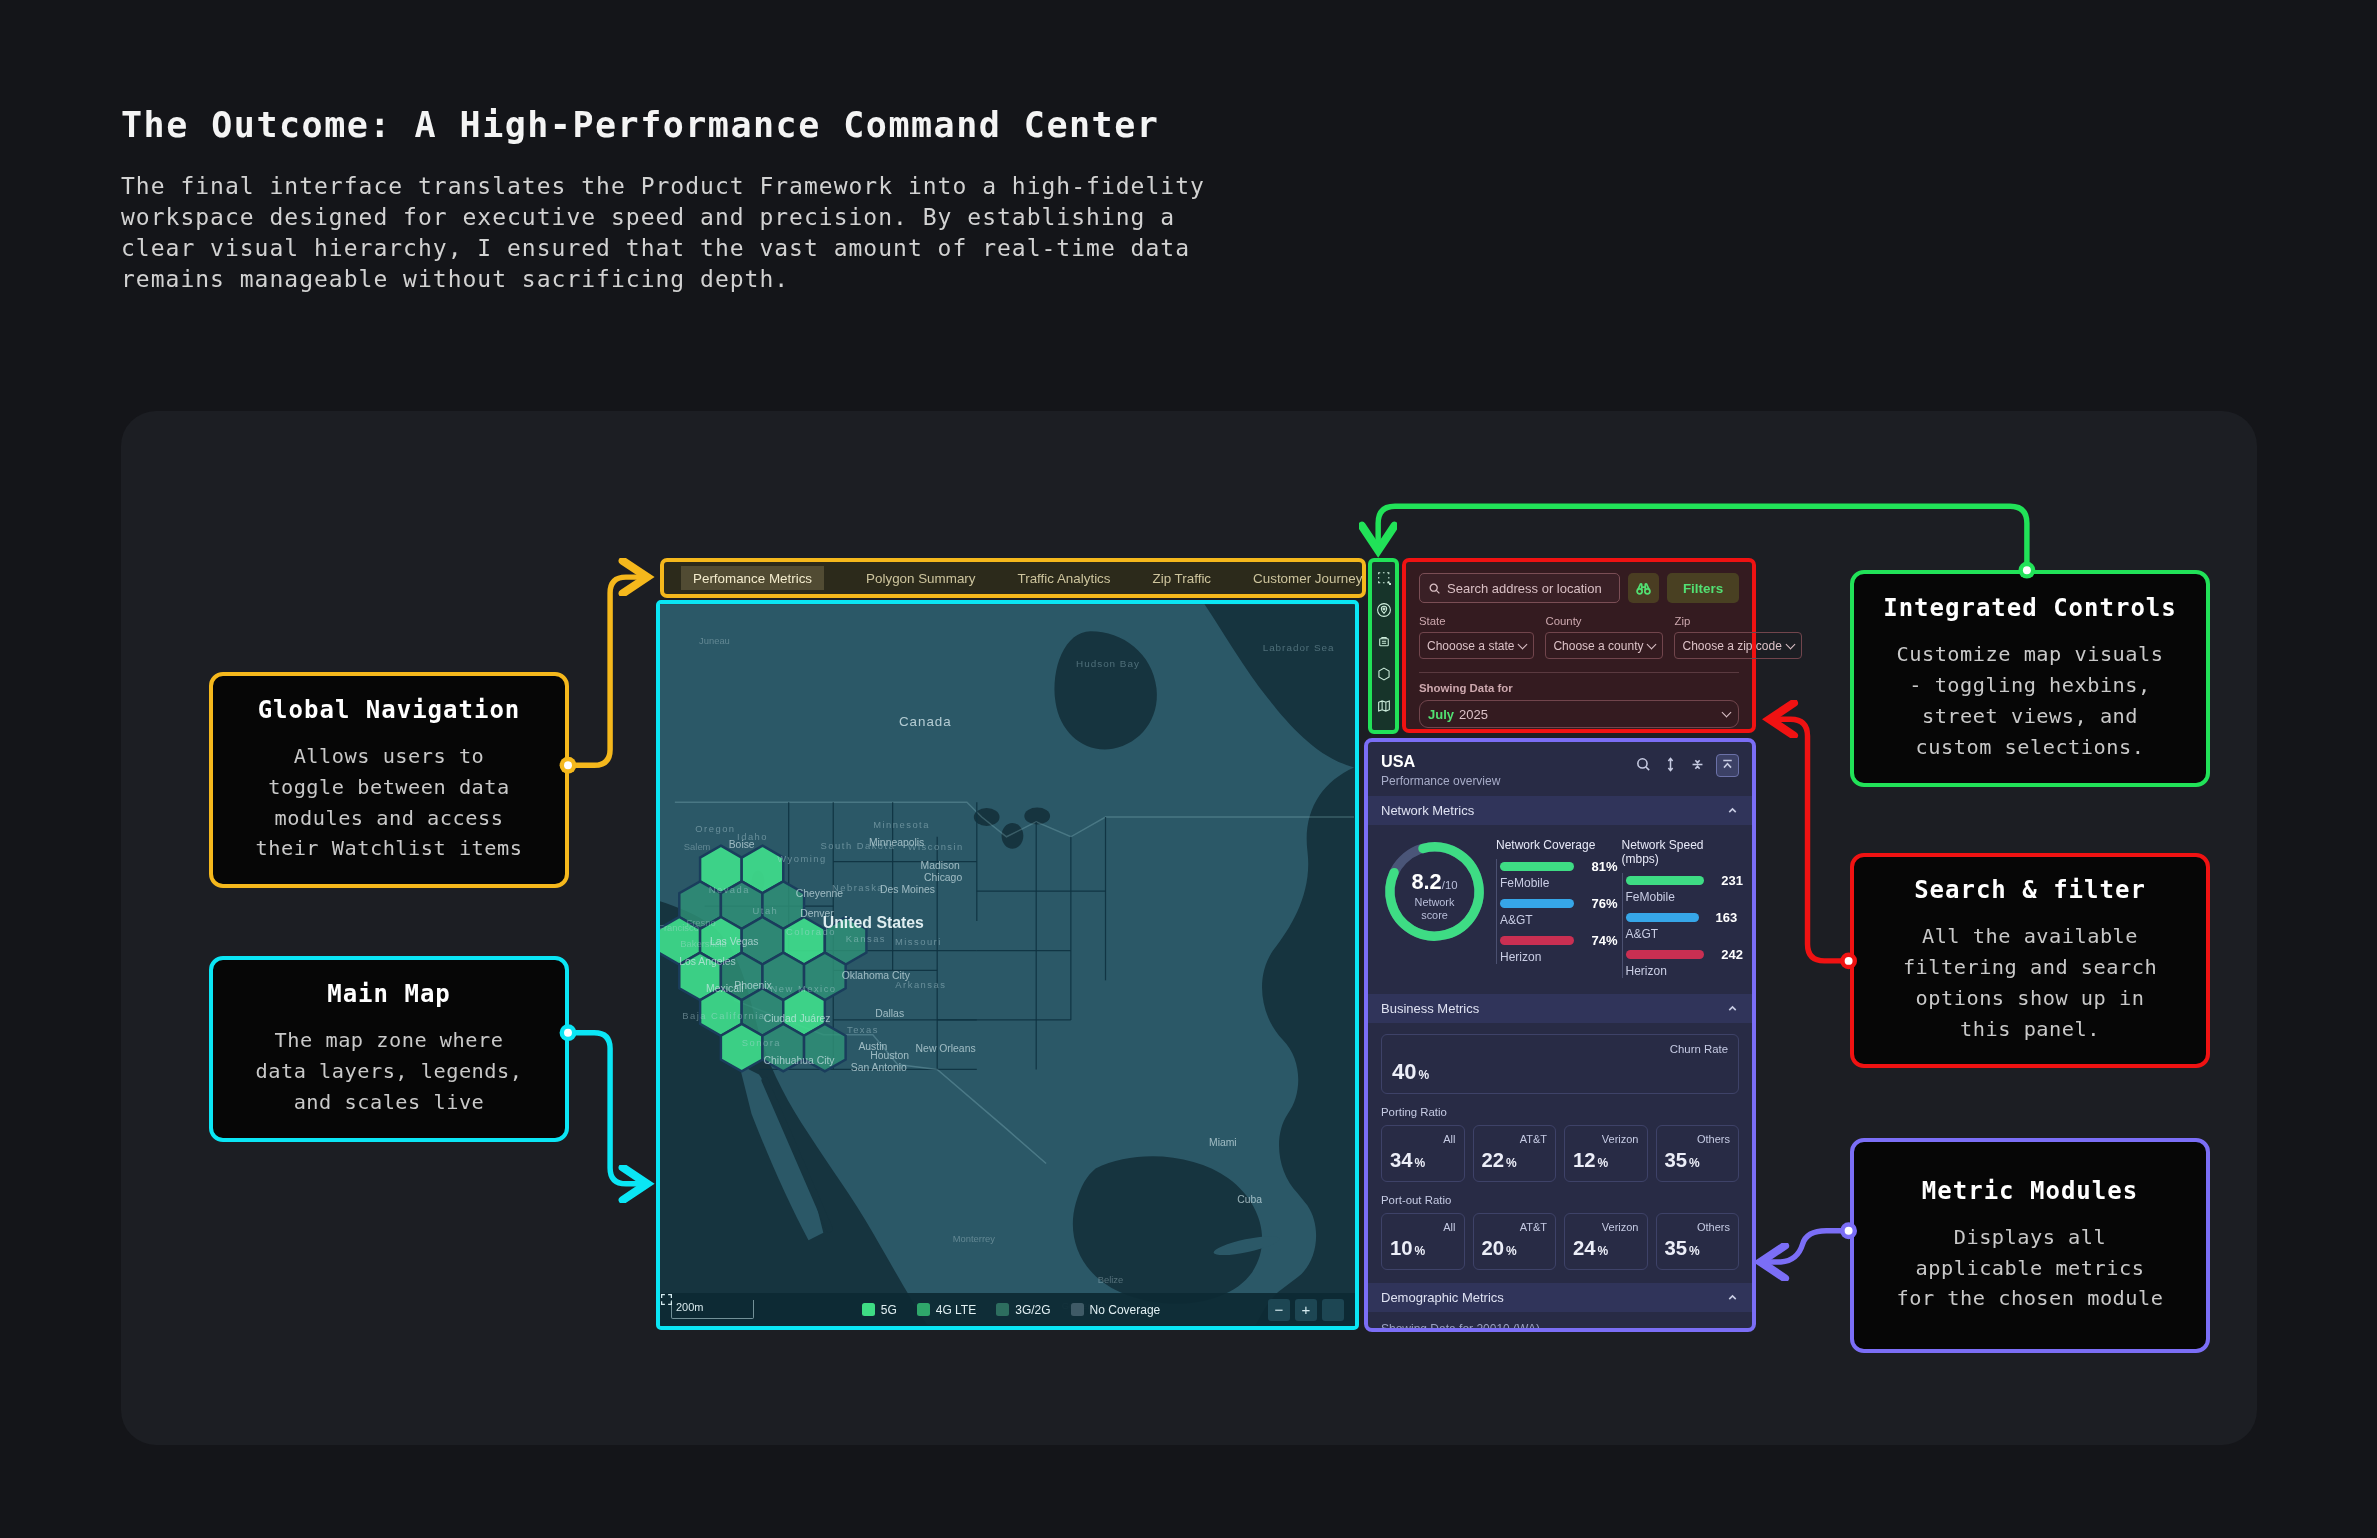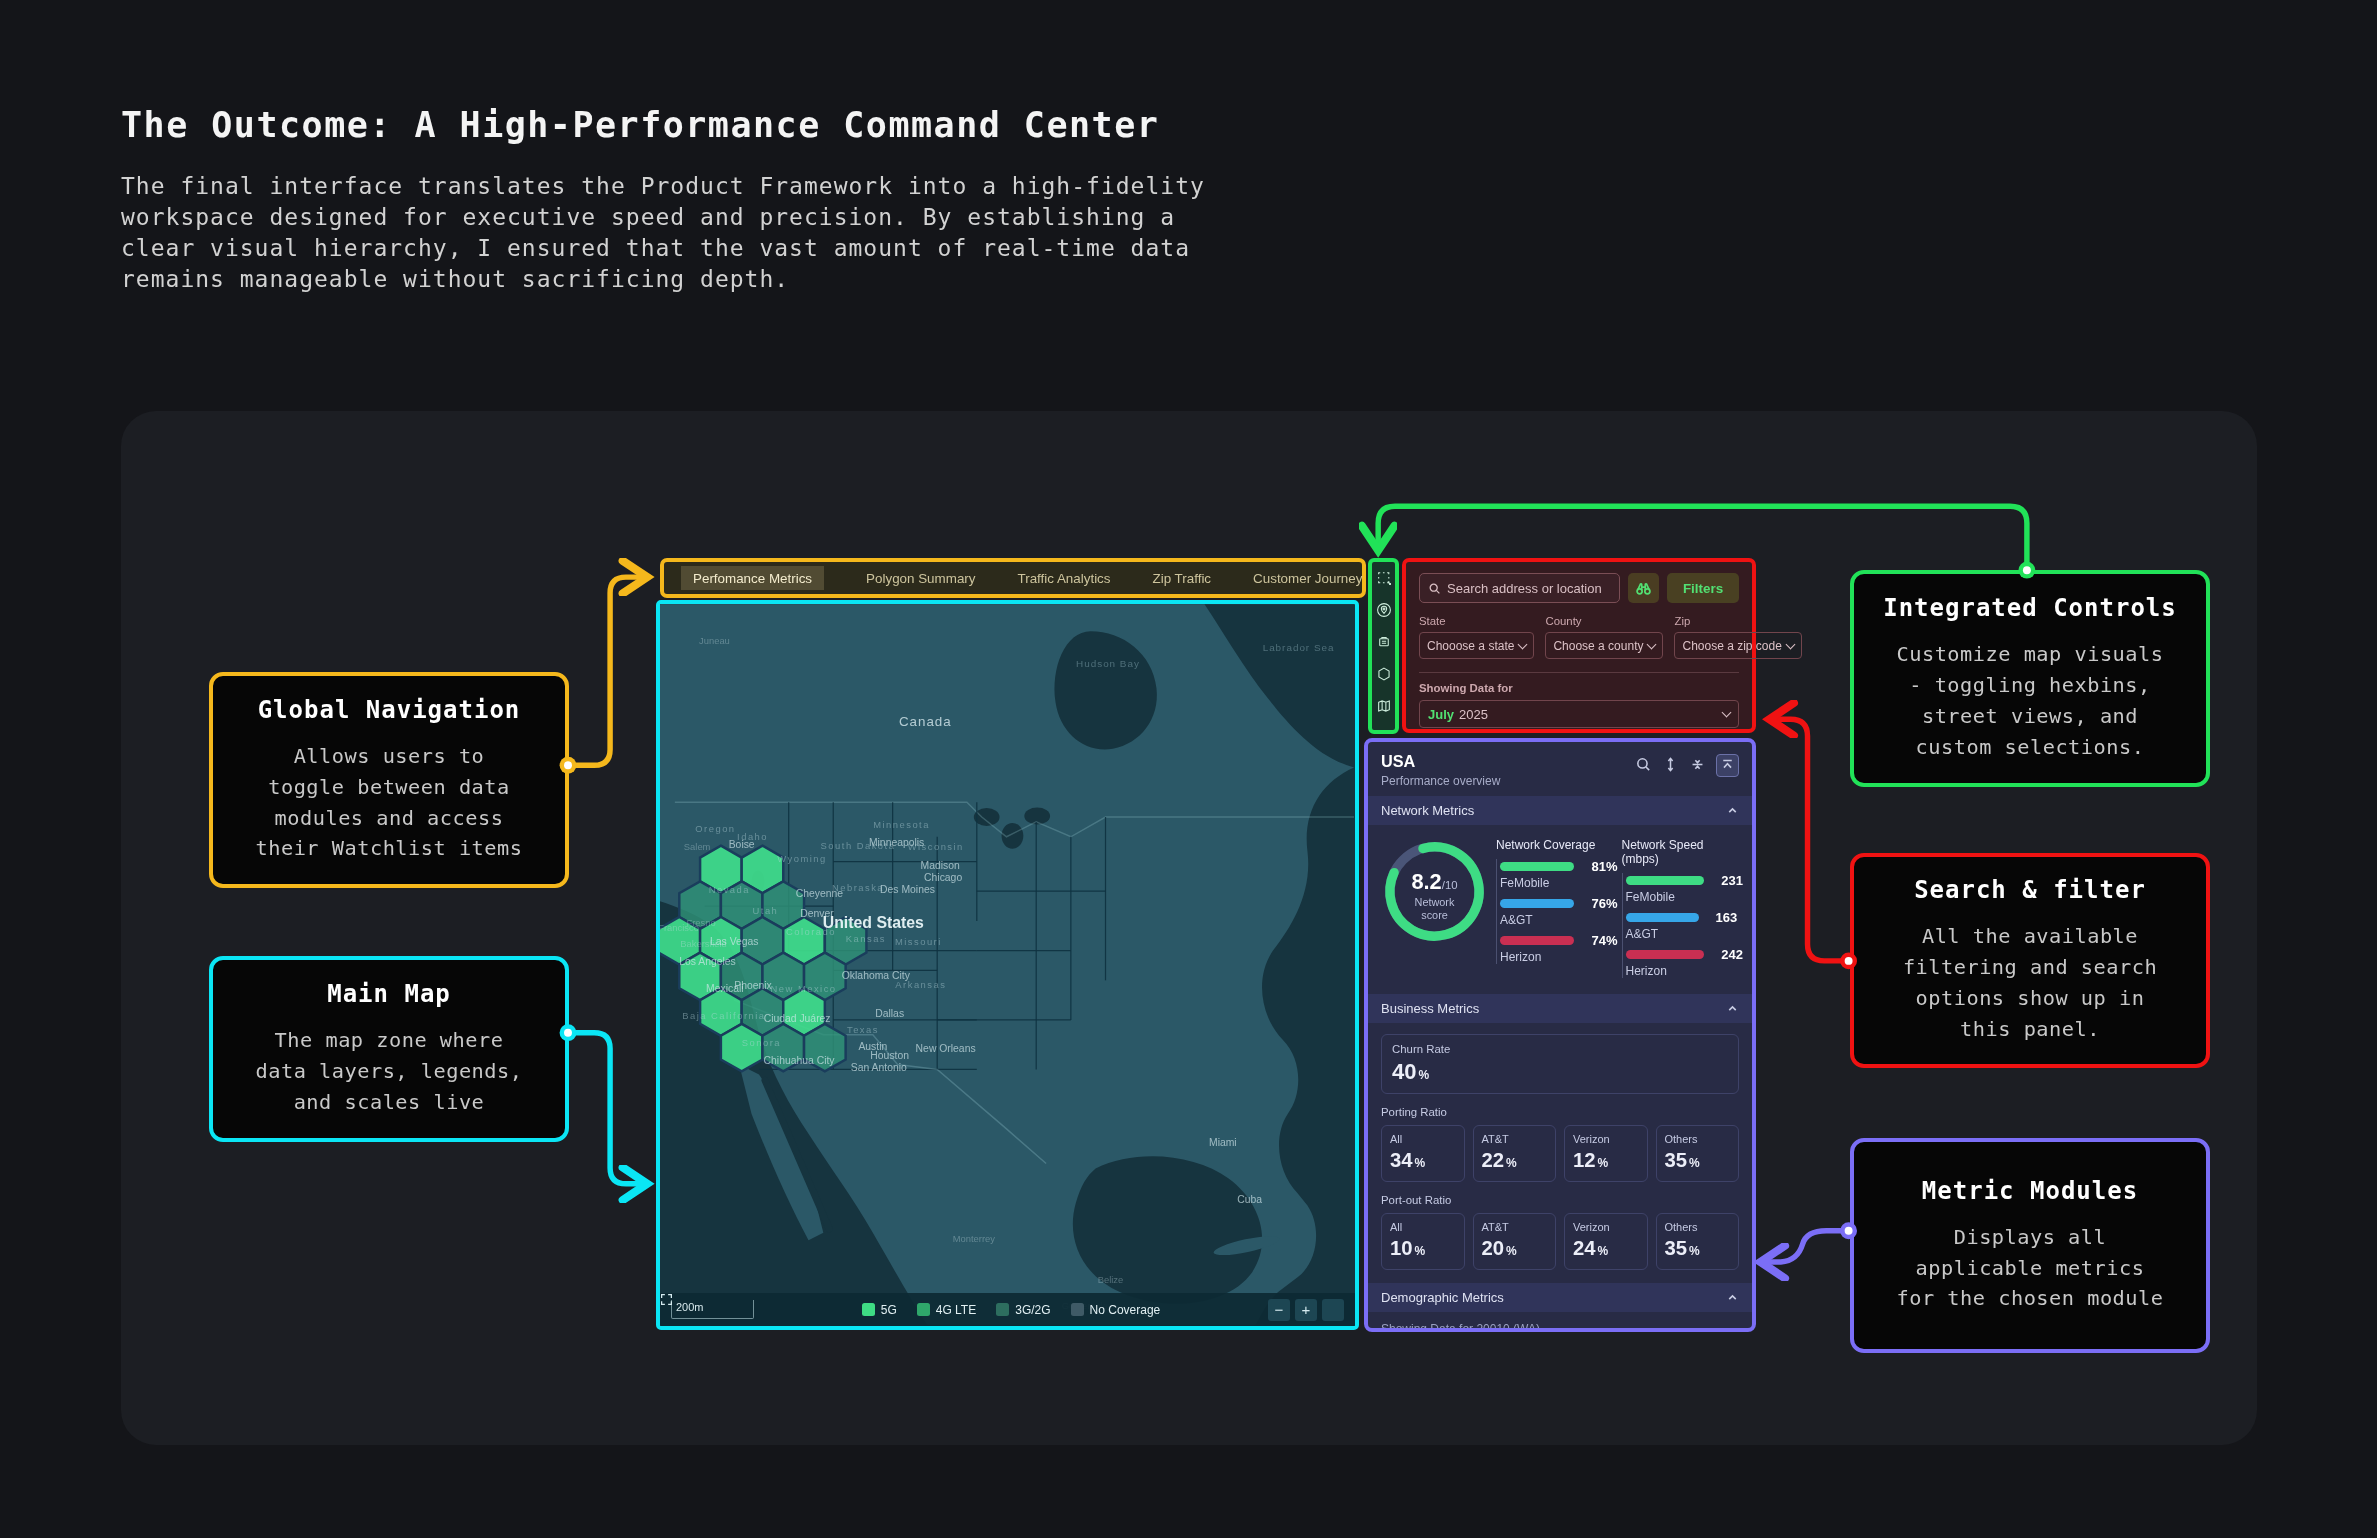--- a/index.html
+++ b/index.html
@@ -75,21 +75,21 @@
   #srow2{display:flex;gap:11px;margin-top:12px;}
   .fcol{flex:1;}
   .flabel{font-size:11.4px;color:#cda8ae;margin-bottom:5px;}
   .fselect{height:27px;border:1px solid #71454c;border-radius:4px;display:flex;align-items:center;
     justify-content:space-between;padding:0 7px;box-sizing:border-box;}
   .fselect span{font-size:12px;color:#dcc2c7;white-space:nowrap;}
   .caret{width:6px;height:6px;border-right:1.5px solid #dcc2c7;border-bottom:1.5px solid #dcc2c7;
     transform:rotate(45deg);margin-top:-3px;flex:none;margin-left:5px;}
   #sdivider{border-top:1px solid #5a3a40;margin-top:13px;}
   #showlabel{font-size:11.4px;color:#cda8ae;margin-top:9px;font-weight:700;}
-  #julydd{height:28px;border:1px solid #71454c;border-radius:4px;margin-top:6px;display:flex;
+  #julydd{height:28px;border:1px solid #71454c;border-radius:9px;margin-top:6px;display:flex;
     align-items:center;justify-content:space-between;padding:0 8px;box-sizing:border-box;}
   #julydd .mo{font-size:13px;font-weight:700;color:#52e072;}
   #julydd .yr{font-size:13px;color:#dcc2c7;margin-left:5px;}
 
   
   #usapanel{position:absolute;left:1364px;top:738px;width:392px;height:594px;box-sizing:border-box;
     border:4.5px solid #7b6ef6;border-radius:8px;background:#282b45;overflow:hidden;}
   #uheader{display:flex;justify-content:space-between;align-items:flex-start;padding:10px 13px 8px;}
   #utitle{font-size:16.3px;font-weight:700;color:#fff;}
   #usub{font-size:12px;color:#a7acc8;margin-top:3px;}
@@ -103,21 +103,21 @@
   #gaugewrap{width:115px;flex:none;display:flex;align-items:flex-start;justify-content:center;}
   .barcol{flex:1;min-width:0;}
   .barcol h4{font-size:12px;color:#e8eaf8;font-weight:400;margin:0 0 7px 0;}
   .barrows{border-left:1px solid #4b5070;padding-left:3px;}
   .brow{margin-bottom:6px;}
   .bline{display:flex;align-items:center;gap:17px;}
   .bfill{height:8.4px;border-radius:4.5px;}
   .bval{font-size:13px;font-weight:700;color:#fff;white-space:nowrap;}
   .blab{font-size:12px;color:#c9cde4;margin-top:2px;}
   #churncard{margin:11px 13px 0;border:1px solid #3e4268;border-radius:6px;padding:8px 10px;}
-  .klabel{font-size:11.4px;color:#c6cbe4;}
+  .klabel{font-size:11.4px;color:#c6cbe4;text-align:right;}
   .kval{font-size:22px;font-weight:700;color:#eceef8;margin-top:4px;}
   .kval small{font-size:12px;font-weight:700;margin-left:2px;}
   .ratiolabel{font-size:11.4px;color:#c6cbe4;margin:12px 13px 0;}
   .cardrow{display:grid;grid-template-columns:repeat(4,1fr);gap:8px;margin:7px 13px 0;}
   .rcard{border:1px solid #3e4268;border-radius:6px;padding:7px 8px 9px;}
   .rcard .klabel{font-size:11px;}
   .rcard .kval{font-size:20.3px;}
   #demobar{margin-top:13px;}
   #cutoff{font-size:12px;color:#9aa0c0;margin:10px 13px 0;}
 

